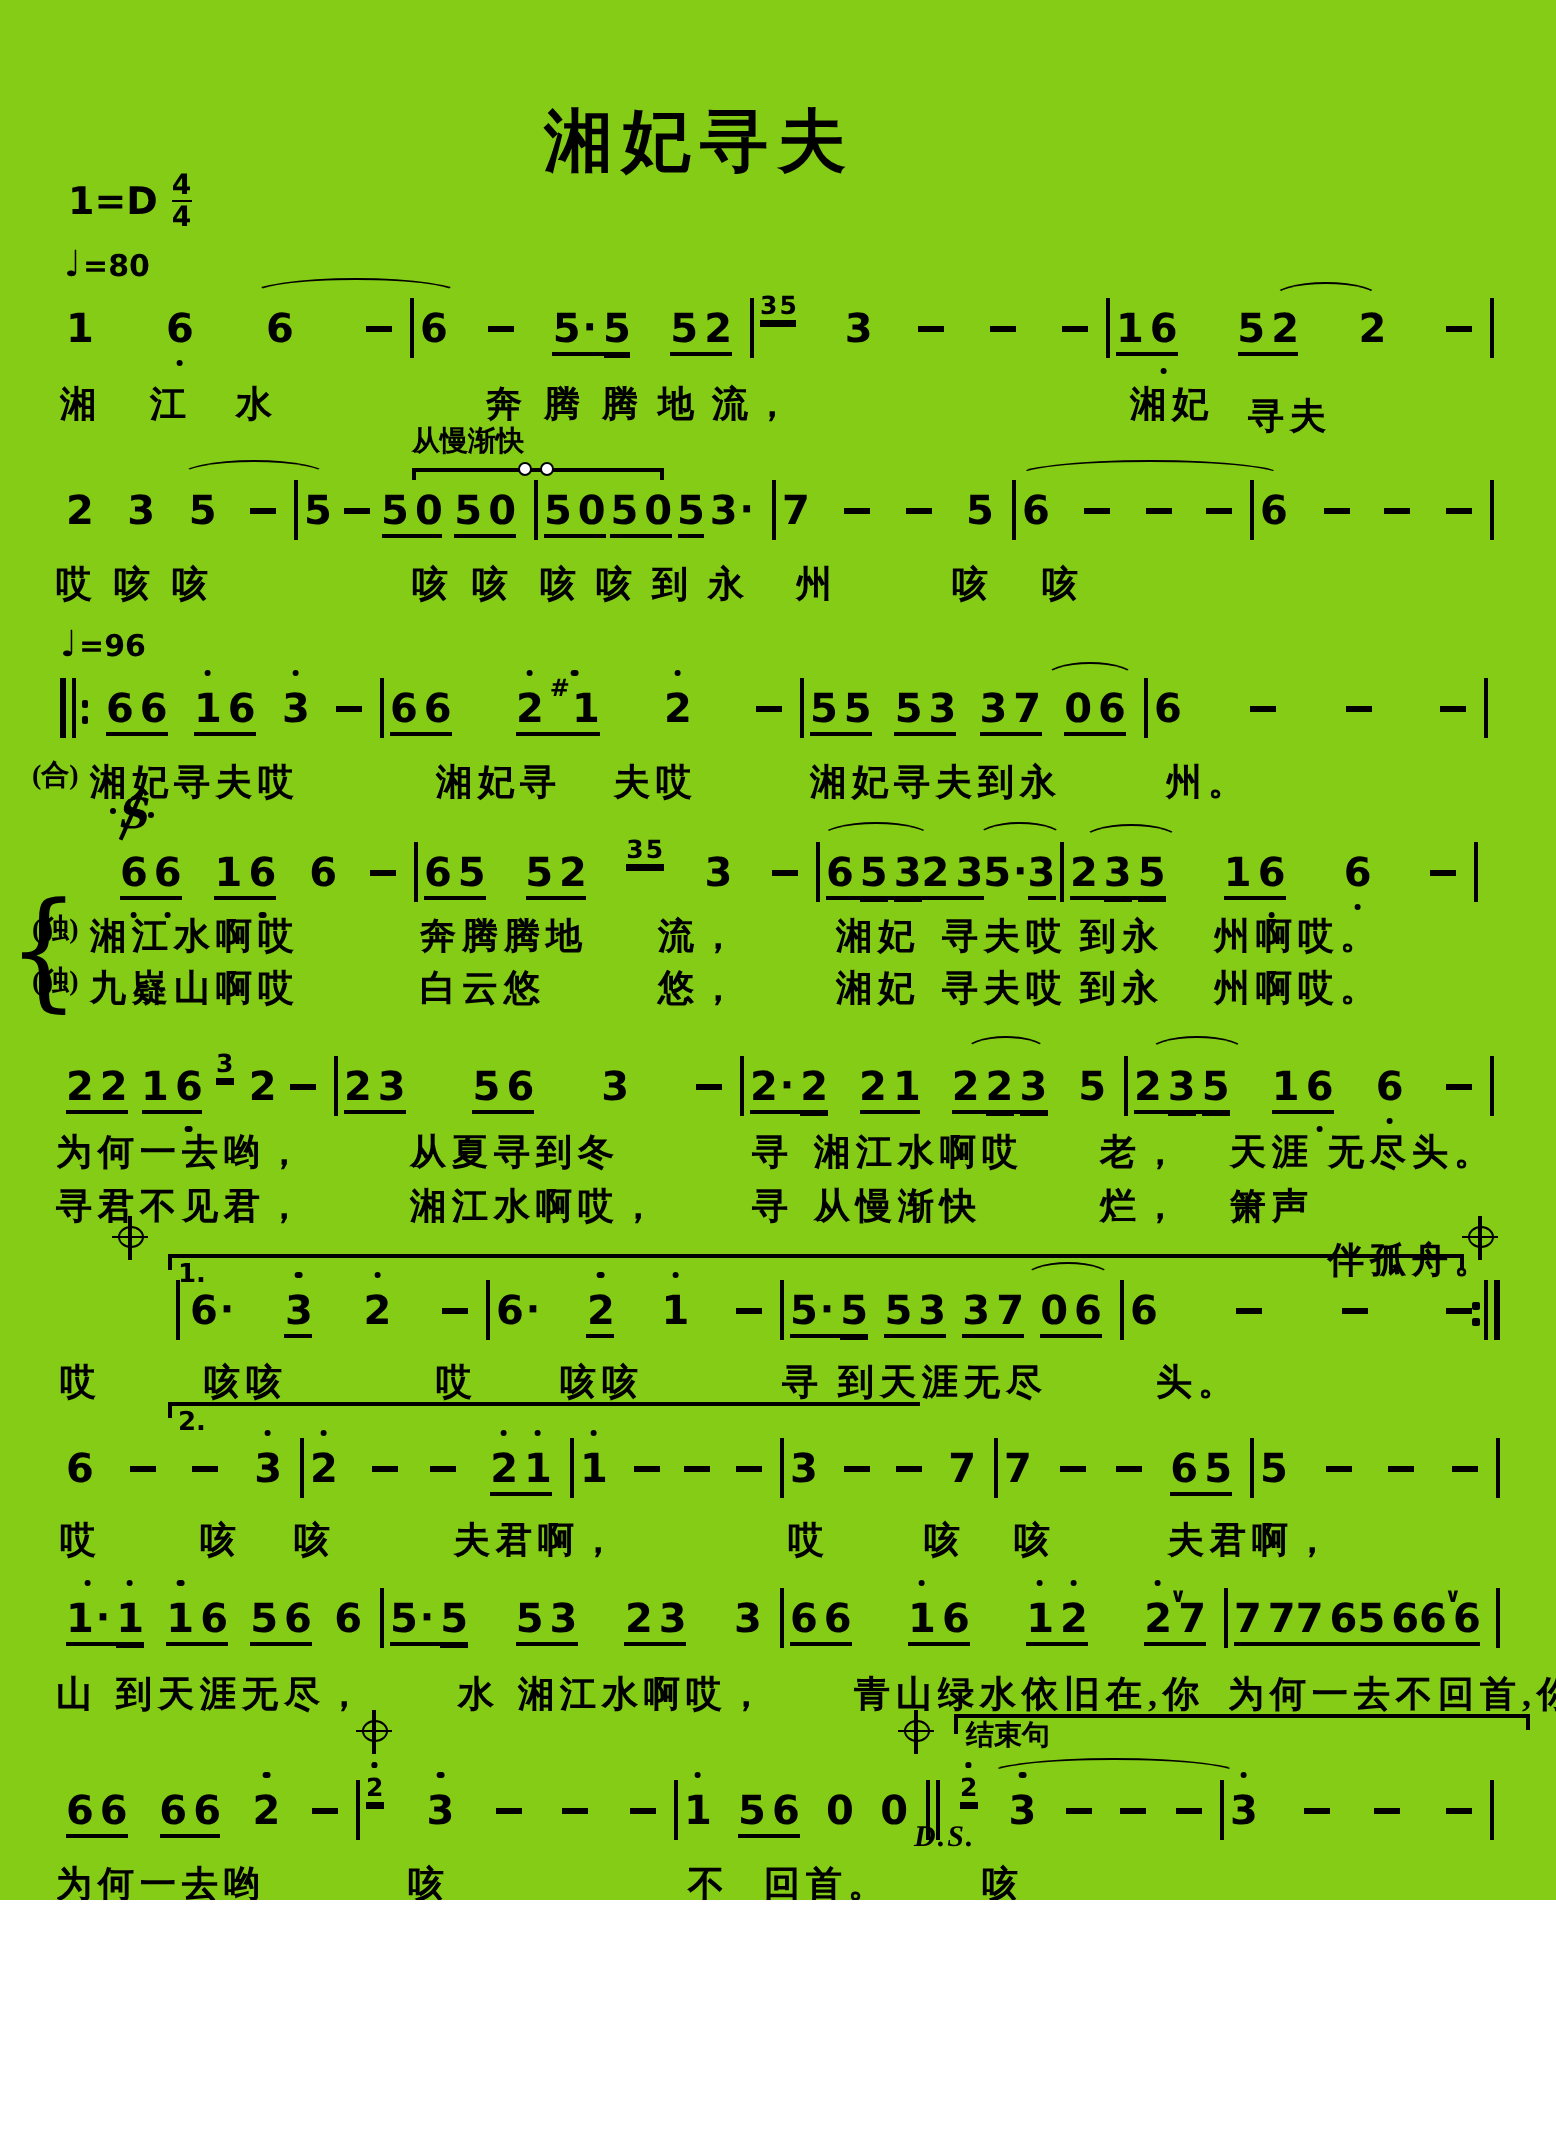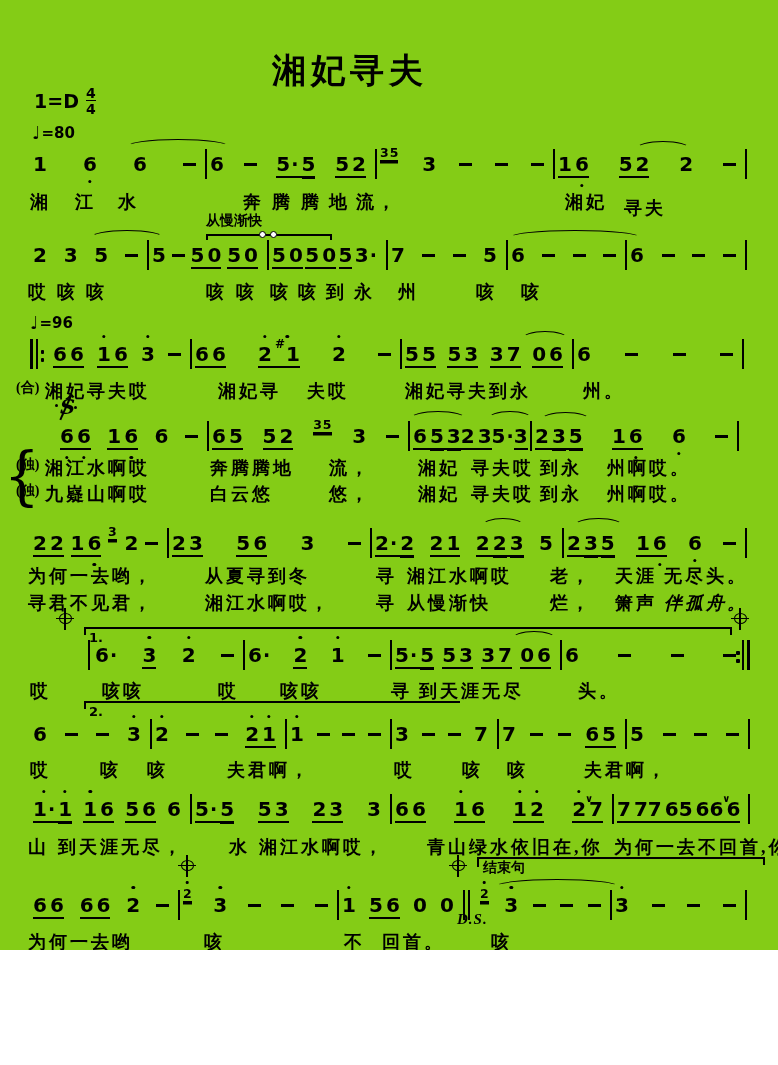--- a/index.html
+++ b/index.html
@@ -609,21 +609,21 @@
       <div class="lyr" style="position: absolute; left: 407px; top: 564px;">湘江水啊哎</div>
       <div class="lyr" style="position: absolute; left: 550px; top: 564px;">老，</div>
       <div class="lyr" style="position: absolute; left: 615px; top: 564px;">天涯</div>
       <div class="lyr" style="position: absolute; left: 664px; top: 564px;">无尽头。</div>
       <div class="lyr" style="position: absolute; left: 28px; top: 591px;">寻君不见君，</div>
       <div class="lyr" style="position: absolute; left: 205px; top: 591px;">湘江水啊哎，</div>
       <div class="lyr" style="position: absolute; left: 376px; top: 591px;">寻</div>
       <div class="lyr" style="position: absolute; left: 407px; top: 591px;">从慢渐快</div>
       <div class="lyr" style="position: absolute; left: 550px; top: 591px;">烂，</div>
       <div class="lyr" style="position: absolute; left: 615px; top: 591px;">箫声</div>
-      <div class="lyr" style="position: absolute; left: 664px; top: 591px; font-style: italic;">伴孤舟。</div>
+      <div class="lyr" style="position: absolute; left: 664px; top: 618px;">伴孤舟。</div>
       <div class="meas" style="position: absolute; left: 95px; top: 643px; width: 139px; height: 30px;">
         <span class="note">
           <span class="dg">6</span>
           <span class="adot">·</span>
         </span>
         <span class="note u1">
           <span class="dg">3</span>
           <i class="hd"></i>
         </span>
         <span class="note">

